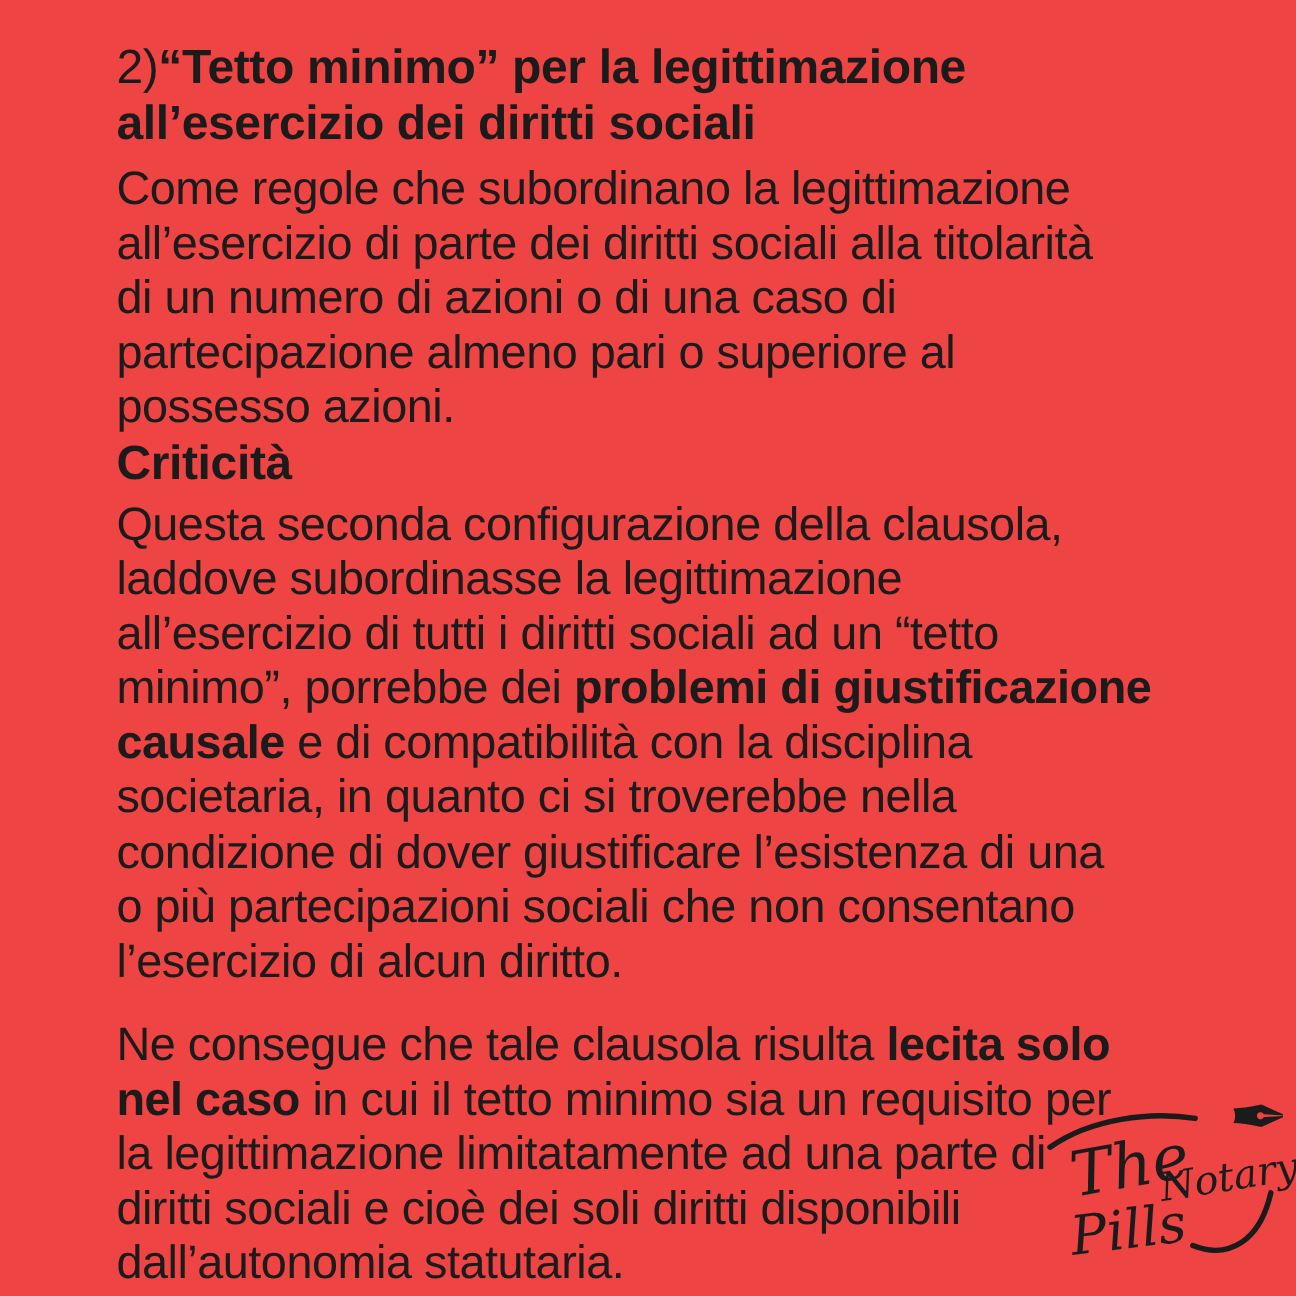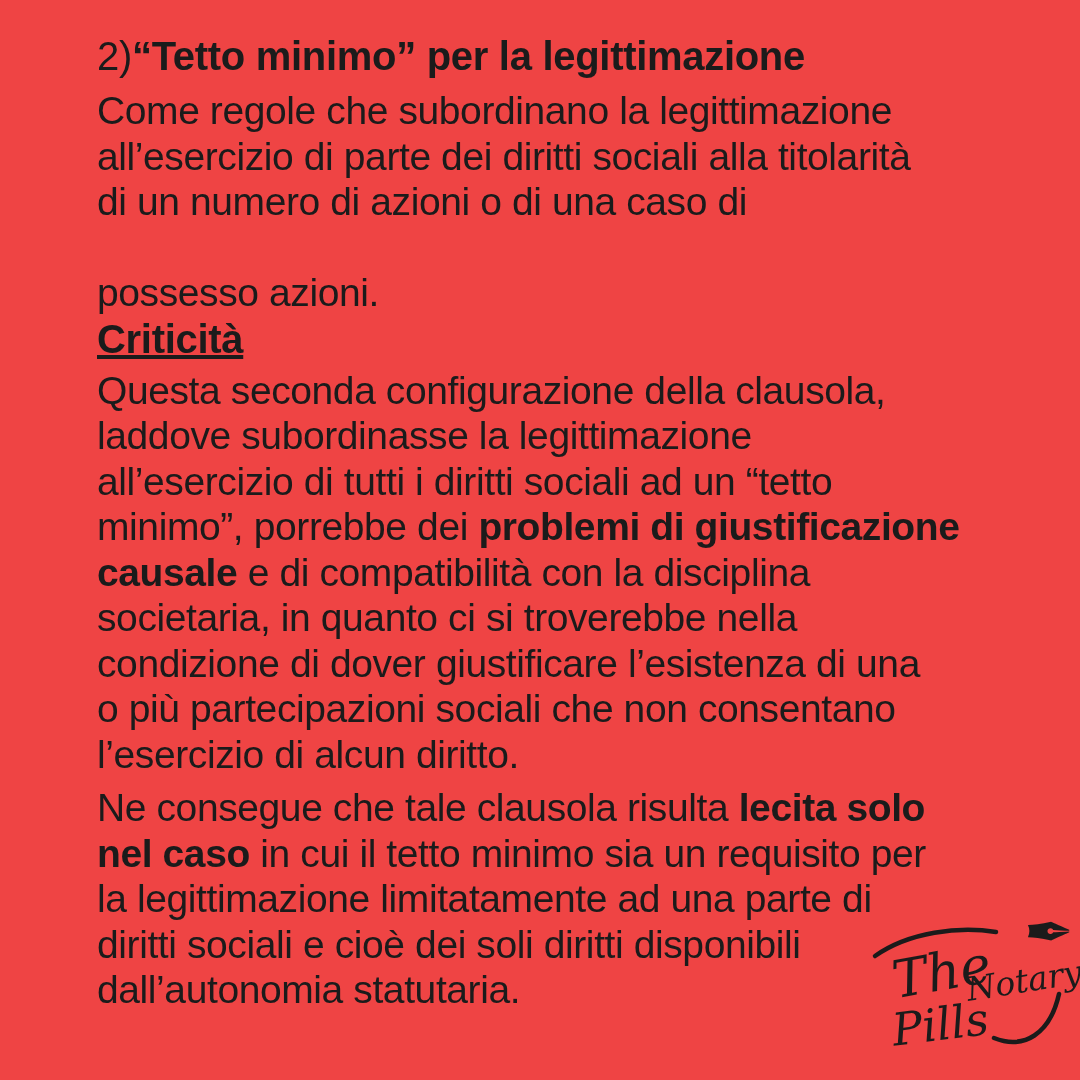--- a/index.html
+++ b/index.html
@@ -28,31 +28,30 @@
     font-weight: 400;
     letter-spacing: -0.3px;
     margin: 0 0 8px 0;
   }
   .heading-2 {
     font-size: 40px;
     line-height: 46px;
     font-weight: 400;
     letter-spacing: -0.3px;
     margin: 0 0 6px 0;
-    text-decoration: underline;
   }
   .para {
     font-size: 39px;
     line-height: 45.5px;
     font-weight: 400;
     letter-spacing: -0.4px;
     margin: 0;
   }
   .para-1 { margin-bottom: 0; }
-  .para-2 { margin-bottom: 8px; }
+  .para-2 { margin-bottom: 24px; }
   .para-3 { margin-bottom: 0; }
   .seg { font-weight: inherit; }
   .seg.bold { font-weight: 700; }
 
   
   .logo {
     position: absolute;
     right: 6px;
     bottom: 12px;
     width: 220px;
@@ -89,23 +88,23 @@
     line-height: 1;
     font-family: "DejaVu Sans", sans-serif;
     font-style: normal;
   }
 </style>
 </head>
 <body>
 
 <main class="page">
   <section class="textcol">
-    <h1 class="heading-1"><span class="seg">2)</span><span class="seg bold">“Tetto minimo” per la legittimazione</span><br></h1>
+    <h1 class="heading-1"><span class="seg">2)</span><span class="seg bold">“Tetto minimo” per la legittimazione</span><br><span class="seg bold">all’esercizio dei diritti sociali</span></h1>
 
-    <p class="para para-1"><span class="seg">Come regole che subordinano la legittimazione</span><br><span class="seg">all’esercizio di parte dei diritti sociali alla titolarità</span><br><span class="seg">di un numero di azioni o di una caso di</span><br><br><span class="seg">possesso azioni.</span></p>
+    <p class="para para-1"><span class="seg">Come regole che subordinano la legittimazione</span><br><span class="seg">all’esercizio di parte dei diritti sociali alla titolarità</span><br><span class="seg">di un numero di azioni o di una caso di</span><br><span class="seg">partecipazione almeno pari o superiore al</span><br><span class="seg">possesso azioni.</span></p>
 
     <h2 class="heading-2"><span class="seg bold">Criticità</span></h2>
 
     <p class="para para-2"><span class="seg">Questa seconda configurazione della clausola,</span><br><span class="seg">laddove subordinasse la legittimazione</span><br><span class="seg">all’esercizio di tutti i diritti sociali ad un “tetto</span><br><span class="seg">minimo”, porrebbe dei </span><span class="seg bold">problemi di giustificazione</span><br><span class="seg bold">causale</span><span class="seg"> e di compatibilità con la disciplina</span><br><span class="seg">societaria, in quanto ci si troverebbe nella</span><br><span class="seg">condizione di dover giustificare l’esistenza di una</span><br><span class="seg">o più partecipazioni sociali che non consentano</span><br><span class="seg">l’esercizio di alcun diritto.</span></p>
 
     <p class="para para-3"><span class="seg">Ne consegue che tale clausola risulta </span><span class="seg bold">lecita solo</span><br><span class="seg bold">nel caso</span><span class="seg"> in cui il tetto minimo sia un requisito per</span><br><span class="seg">la legittimazione limitatamente ad una parte di</span><br><span class="seg">diritti sociali e cioè dei soli diritti disponibili</span><br><span class="seg">dall’autonomia statutaria.</span></p>
   </section>
 
   <div class="logo">
     <svg class="logo-swashes" viewBox="0 0 220 152" aria-hidden="true">

